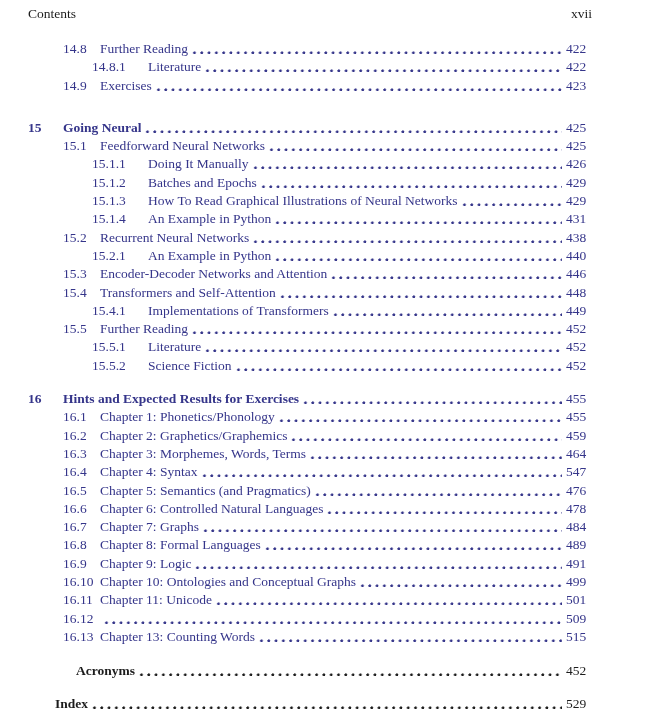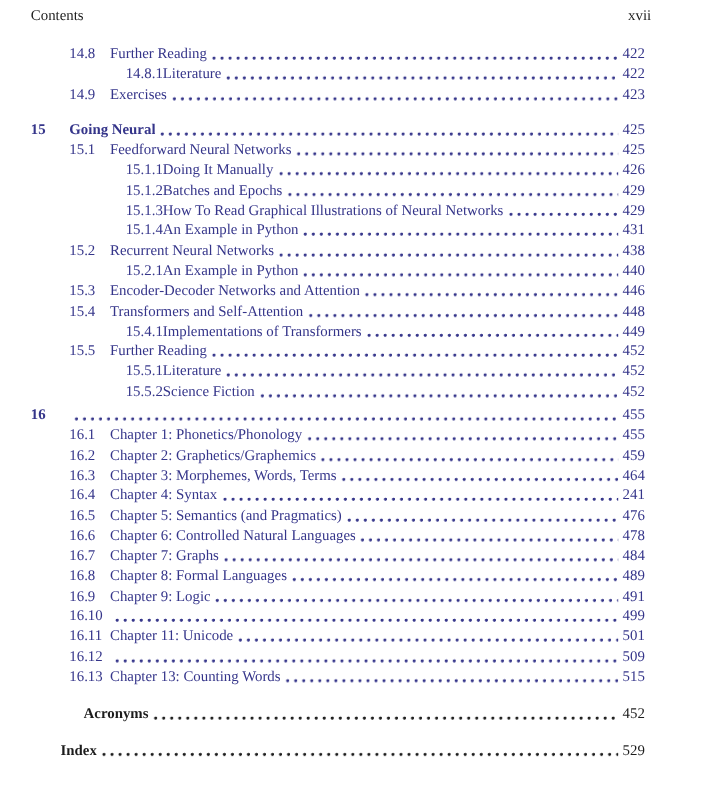--- a/index.html
+++ b/index.html
@@ -22,41 +22,41 @@
     padding: 5px 66px 0 28px;
   }
   .running-head {
     display: flex;
     justify-content: space-between;
     line-height: 18px;
   }
   .toc {
     margin-top: 17px;
   }
-  .block + .block { margin-top: 14px; }
-  .block:nth-of-type(3) { margin-top: 3px; }
+  .block + .block { margin-top: 24px; }
+  .block:nth-of-type(3) { margin-top: 15px; }
   .block:nth-of-type(4) { margin-top: 16px; margin-left: 48px; }
   .block:nth-of-type(5) { margin-top: 14px; margin-left: 27px; }
 
   .row {
     display: flex;
     line-height: 18.3px;
     white-space: nowrap;
   }
   .row.link { color: var(--link, #35358a); }
   .row.bold .num, .row.bold .title { font-weight: bold; }
 
   .num { flex: 0 0 auto; }
   .title { flex: 0 1 auto; overflow: hidden; }
 
   .row.chapter .num { width: 35px; }
   .row.section { padding-left: 35px; }
   .row.section .num { width: 37px; }
   .row.subsection { padding-left: 64px; }
-  .row.subsection .num { width: 56px; text-align: right; }
+  .row.subsection .num { width: 56px; }
 
   .leader {
     flex: 1 1 auto;
     min-width: 12px;
     margin-left: 3px;
     margin-right: 4px;
     background-image: radial-gradient(circle at 3.5px 13px, currentColor 1.1px, transparent 1.7px);
     background-size: 7.3px 18.3px;
     background-repeat: repeat-x;
   }
@@ -176,20 +176,21 @@
         <div class="row subsection link">
           <span class="num">15.5.2</span>
           <span class="title">Science Fiction</span>
           <span class="leader"></span>
           <span class="page-num">452</span>
         </div>
       </div>
       <div class="block">
         <div class="row chapter bold link">
           <span class="num">16</span>
+          <span class="title">Hints and Expected Results for Exercises</span>
           <span class="leader"></span>
           <span class="page-num">455</span>
         </div>
         <div class="row section link">
           <span class="num">16.1</span>
           <span class="title">Chapter 1: Phonetics/Phonology</span>
           <span class="leader"></span>
           <span class="page-num">455</span>
         </div>
         <div class="row section link">
@@ -201,21 +202,21 @@
         <div class="row section link">
           <span class="num">16.3</span>
           <span class="title">Chapter 3: Morphemes, Words, Terms</span>
           <span class="leader"></span>
           <span class="page-num">464</span>
         </div>
         <div class="row section link">
           <span class="num">16.4</span>
           <span class="title">Chapter 4: Syntax</span>
           <span class="leader"></span>
-          <span class="page-num">241</span>
+          <span class="page-num">547</span>
         </div>
         <div class="row section link">
           <span class="num">16.5</span>
           <span class="title">Chapter 5: Semantics (and Pragmatics)</span>
           <span class="leader"></span>
           <span class="page-num">476</span>
         </div>
         <div class="row section link">
           <span class="num">16.6</span>
           <span class="title">Chapter 6: Controlled Natural Languages</span>
@@ -235,20 +236,21 @@
           <span class="page-num">489</span>
         </div>
         <div class="row section link">
           <span class="num">16.9</span>
           <span class="title">Chapter 9: Logic</span>
           <span class="leader"></span>
           <span class="page-num">491</span>
         </div>
         <div class="row section link">
           <span class="num">16.10</span>
+          <span class="title">Chapter 10: Ontologies and Conceptual Graphs</span>
           <span class="leader"></span>
           <span class="page-num">499</span>
         </div>
         <div class="row section link">
           <span class="num">16.11</span>
           <span class="title">Chapter 11: Unicode</span>
           <span class="leader"></span>
           <span class="page-num">501</span>
         </div>
         <div class="row section link">

